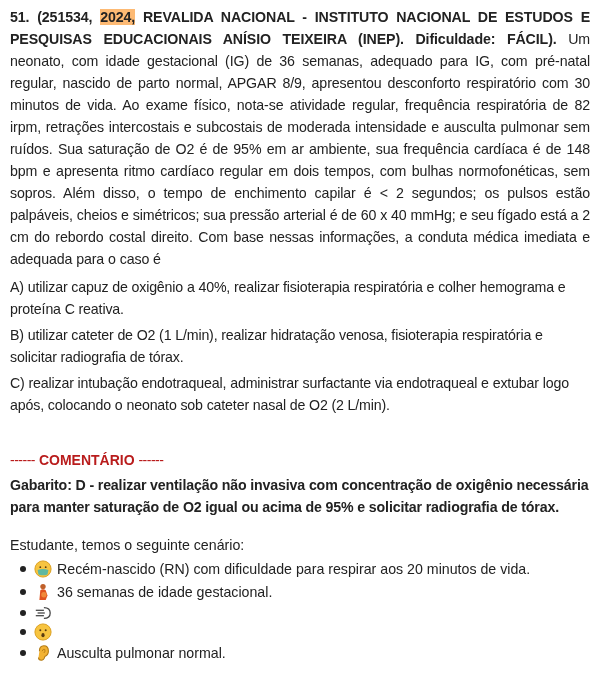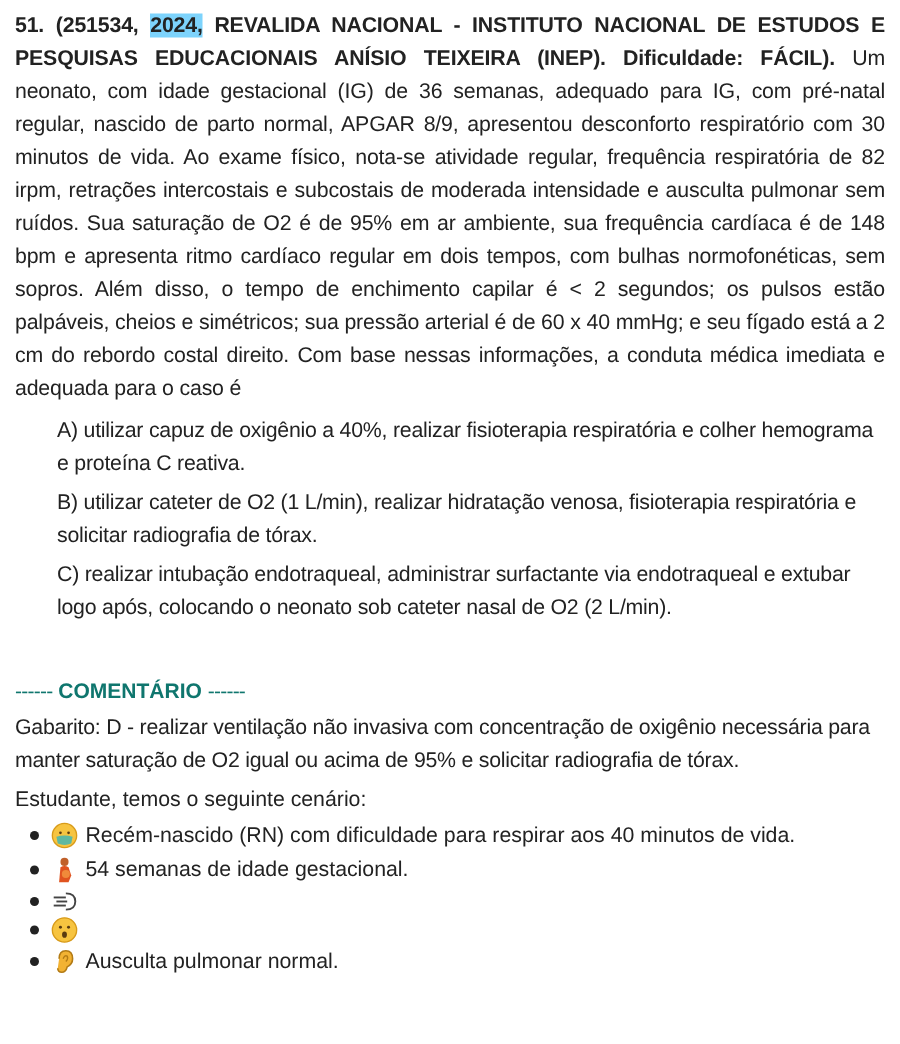--- a/index.html
+++ b/index.html
@@ -21,52 +21,52 @@
     }
     .question {
       font-size: 14.2px;
       line-height: 22px;
       text-align: justify;
       margin: 0;
       letter-spacing: -0.1px;
     }
     .bold { font-weight: bold; }
     .hl {
-      background: #7dd3fc;
+      background: #fdba74;
       font-weight: bold;
     }
-    .options { margin-top: 6px; margin-left: 28px; }
+    .options { margin-top: 6px; }
     .option {
       font-size: 14.2px;
       line-height: 22px;
       margin: 0 0 4px 0;
       letter-spacing: -0.15px;
     }
     .comment-header {
       margin-top: 34px;
-      color: #0f766e;
+      color: #b91c1c;
       font-size: 14px;
       font-weight: bold;
       line-height: 20px;
     }
     .comment-header .dash {
       font-weight: normal;
       letter-spacing: -0.5px;
     }
     .answer {
       font-size: 14.2px;
       line-height: 22px;
-      font-weight: normal;
+      font-weight: bold;
       margin: 4px 0 0 0;
       letter-spacing: -0.15px;
     }
     .intro {
       font-size: 14.2px;
       line-height: 22px;
-      margin: 4px 0 0 0;
+      margin: 16px 0 0 0;
     }
     ul.findings {
       list-style: none;
       margin: 2px 0 0 0;
       padding: 0 0 0 10px;
     }
     ul.findings li {
       font-size: 14.2px;
       line-height: 22px;
       margin: 0 0 1px 0;
@@ -125,32 +125,32 @@
     <li>
       <span class="bullet"></span>
       <span class="emoji">
         <svg viewBox="0 0 20 20">
             <circle cx="10" cy="10" r="9" fill="#f7c440" stroke="#d89b1a" stroke-width="1"></circle>
             <circle cx="7" cy="8" r="1" fill="#5a3b10"></circle>
             <circle cx="13" cy="8" r="1" fill="#5a3b10"></circle>
             <path d="M4 11 Q10 9 16 11 L15 16 Q10 18 5 16 Z" fill="#5fb8a0"></path>
           </svg>
       </span>
-      <span>Recém-nascido (RN) com dificuldade para respirar aos 40 minutos de vida.</span>
+      <span>Recém-nascido (RN) com dificuldade para respirar aos 20 minutos de vida.</span>
     </li>
     <li>
       <span class="bullet"></span>
       <span class="emoji">
         <svg viewBox="0 0 20 20">
             <circle cx="10" cy="4" r="3" fill="#c0602a"></circle>
             <path d="M6 19 L7 8 Q10 6 13 8 L15 14 L13 19 Z" fill="#e0531f"></path>
             <ellipse cx="11" cy="13" rx="3" ry="3" fill="#f08a3a"></ellipse>
           </svg>
       </span>
-      <span>54 semanas de idade gestacional.</span>
+      <span>36 semanas de idade gestacional.</span>
     </li>
     <li>
       <span class="bullet"></span>
       <span class="emoji">
         <svg viewBox="0 0 20 20">
             <path d="M11 4 Q18 4 18 10 Q18 16 11 16" fill="none" stroke="#444" stroke-width="1.4"></path>
             <line x1="2" y1="7" x2="11" y2="7" stroke="#444" stroke-width="1.4"></line>
             <line x1="4" y1="10" x2="12" y2="10" stroke="#444" stroke-width="1.4"></line>
             <line x1="2" y1="13" x2="11" y2="13" stroke="#444" stroke-width="1.4"></line>
           </svg>

